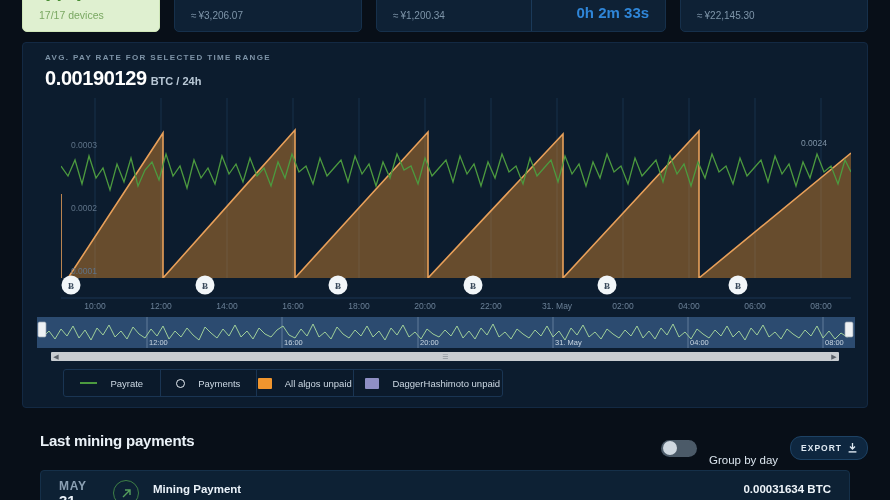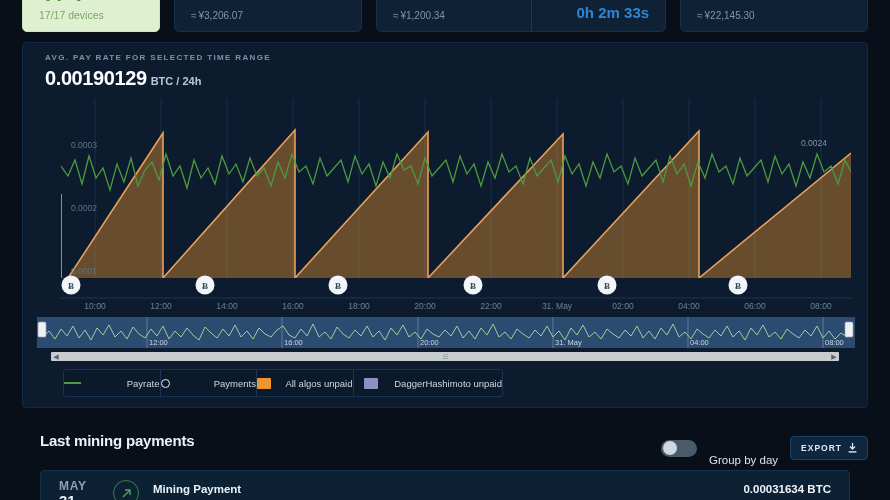--- a/index.html
+++ b/index.html
@@ -72,40 +72,40 @@
   }
   .sb-arrow { width: 10px; text-align: center; color: #5a6068; font-size: 7px; line-height: 9px;}
   .sb-grip { color: #8d949c; font-size: 7px; letter-spacing:-1px;}
 
   
   .legend {
     position: absolute; left: 40px; bottom: 10px; width: 440px; height: 28px;
     display: flex; border: 1px solid #1a3553; border-radius: 3px; background: #0b1a2b;
   }
   .lg-item {
-    flex: 1; display: flex; align-items: center; justify-content: space-between; gap: 13px;
+    flex: 1; display: flex; align-items: center; justify-content: center; gap: 13px;
     color: #ccd8e3; font-size: 9.5px; white-space: nowrap;
   }
   .lg-item + .lg-item { border-left: 1px solid #1a3553; }
   .lg-item.wide { flex: 1.45; padding-left: 10px; }
   .sw-line { width: 17px; height: 2px; background: #4c9a3f; }
   .sw-circle { width: 9px; height: 9px; border: 1.6px solid #e7eef4; border-radius: 50%; }
   .sw-box { width: 14px; height: 11px; border-radius: 1px; }
 
   
   .section-title {
     position: absolute; left: 40px; top: 432px; color: #eaf1f7;
     font-size: 15px; font-weight: bold; letter-spacing: -.2px;
   }
   .toggle-row { position: absolute; right: 22px; top: 430px; display: flex; align-items: center; gap: 12px; }
   .toggle { width: 36px; height: 17px; border-radius: 9px; background: #4b5a68; position: relative; }
   .toggle .knob { position: absolute; left: 1.5px; top: 1.5px; width: 14px; height: 14px; border-radius: 50%; background: #cfd8e0; }
   .toggle-label { color: #dbe5ee; font-size: 11.5px; margin-top: 24px; }
   .export-btn {
-    background: #0e2740; border: 1px solid #1d4264; border-radius: 4px;
+    background: #0e2740; border: 1px solid #1d4264; border-radius: 11px;
     color: #dfe9f2; font-size: 8.5px; font-weight: bold; letter-spacing: 1px;
     padding: 6px 10px; display: flex; align-items: flex-start; gap: 6px;
   }
 
   .pay-panel {
     position: absolute; left: 40px; top: 470px; width: 810px; height: 40px;
     background: #0d2134; border: 1px solid #153049; border-radius: 4px;
     display: flex; align-items: flex-start; padding: 8px 18px 0 18px; gap: 14px;
   }
   .pay-date { width: 40px; }

